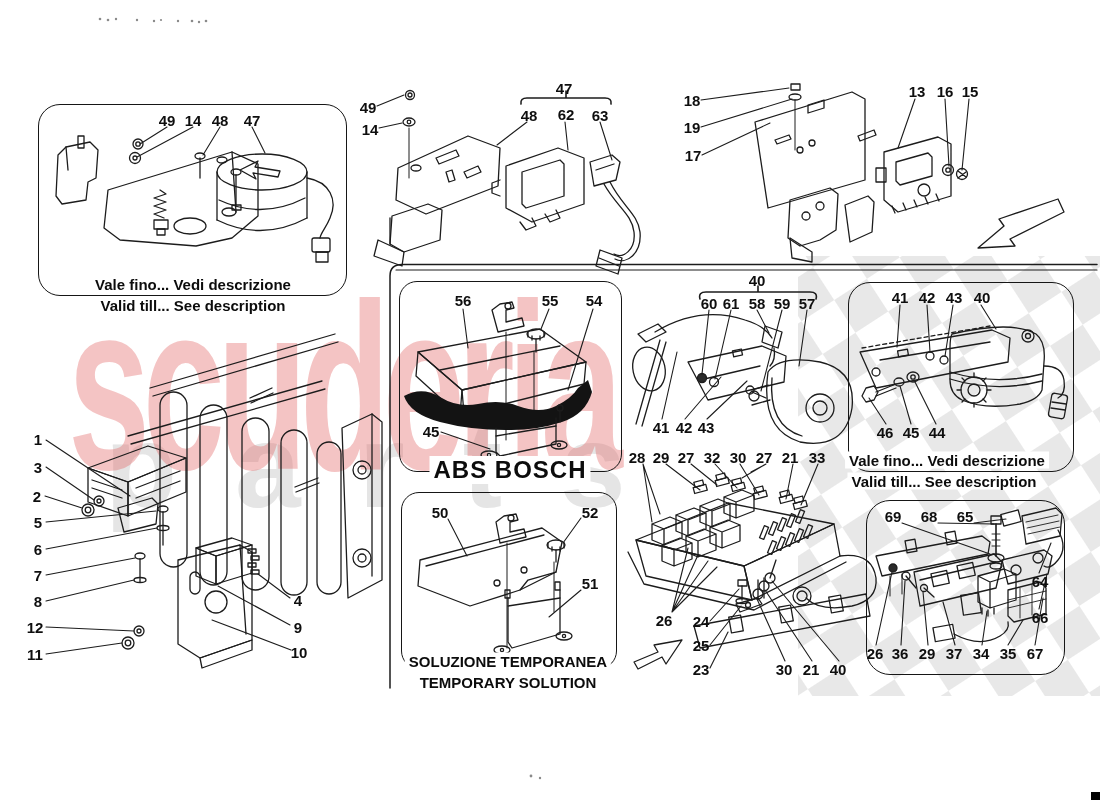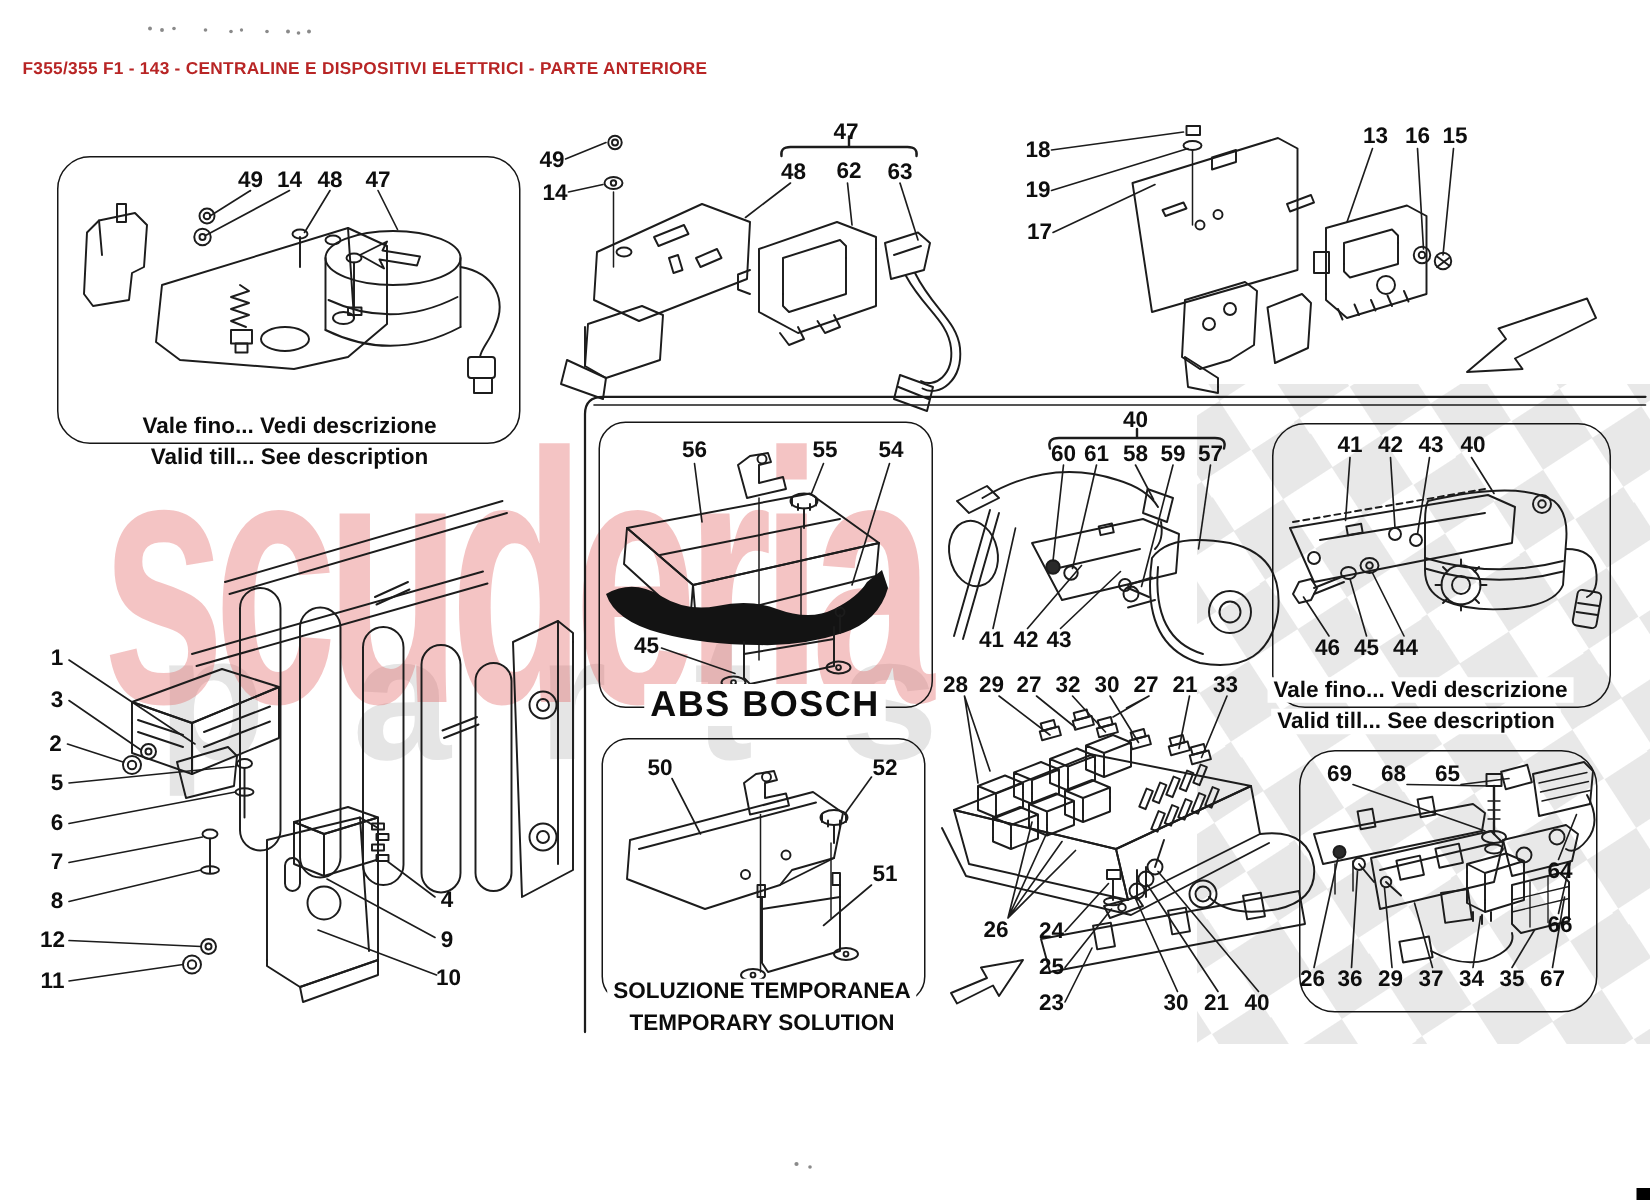--- a/index.html
+++ b/index.html
@@ -35,21 +35,20 @@
 <body>
 
 <div id="stage">
 
   <div class="wm-sub">parts</div>
   <div class="wm-brand">scuderia</div>
   <div class="flagbox">
       <div class="flag"></div>
     </div>
 
-  <div class="title" style="color:#b82525">F355/355 F1 - 143 - CENTRALINE E DISPOSITIVI ELETTRICI - PARTE ANTERIORE</div>
 
   <svg id="art" width="1100" height="800" viewBox="0 0 1100 800">
     <g stroke="#1c1c1c" fill="none" stroke-width="1.3" stroke-linejoin="round" stroke-linecap="round">
 
       <g stroke="none" fill="#8a8a8a">
         <circle cx="100" cy="19" r="1.3"></circle>
           <circle cx="108" cy="20" r="1.3"></circle>
           <circle cx="116" cy="19" r="1.2"></circle>
         <circle cx="137" cy="20" r="1.2"></circle>
           <circle cx="154" cy="21" r="1.2"></circle>

